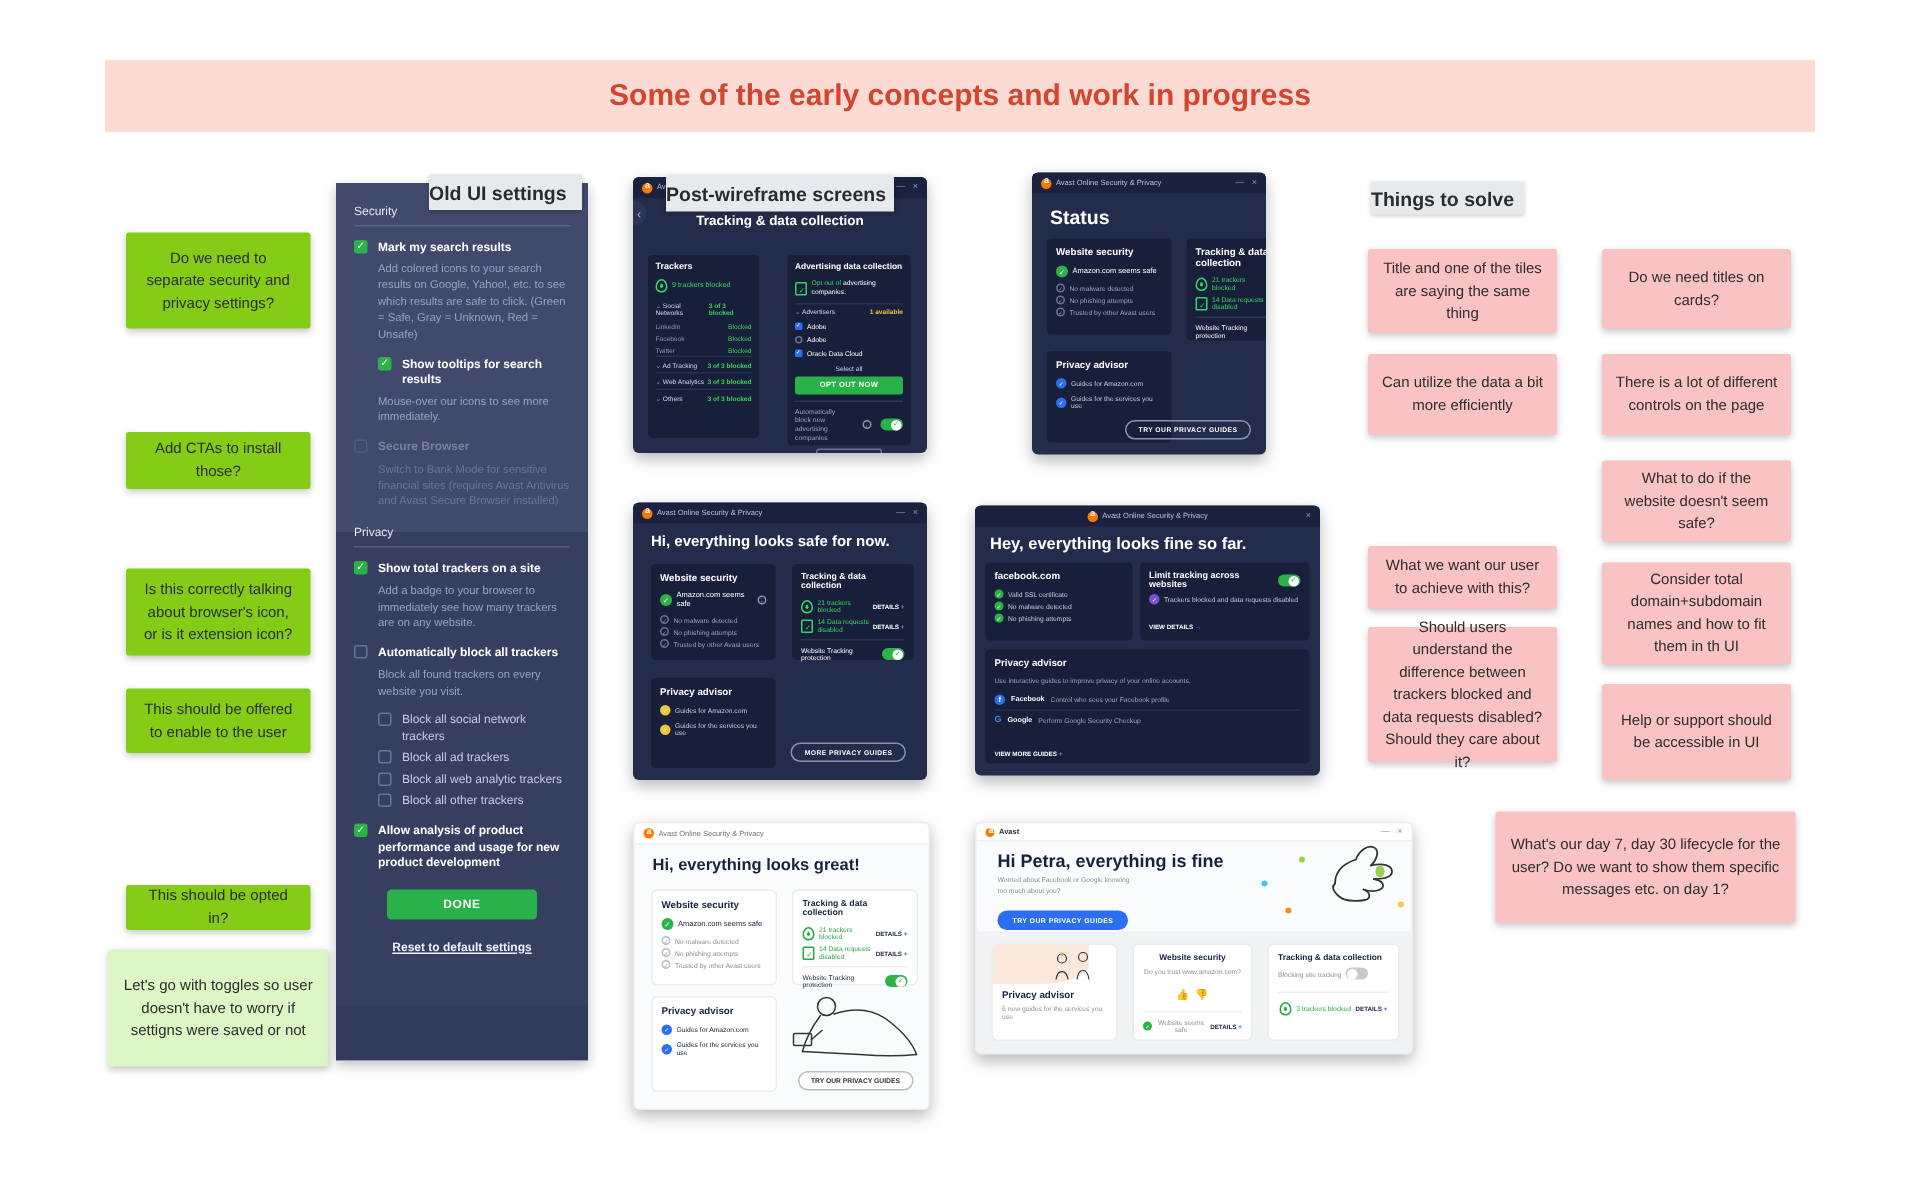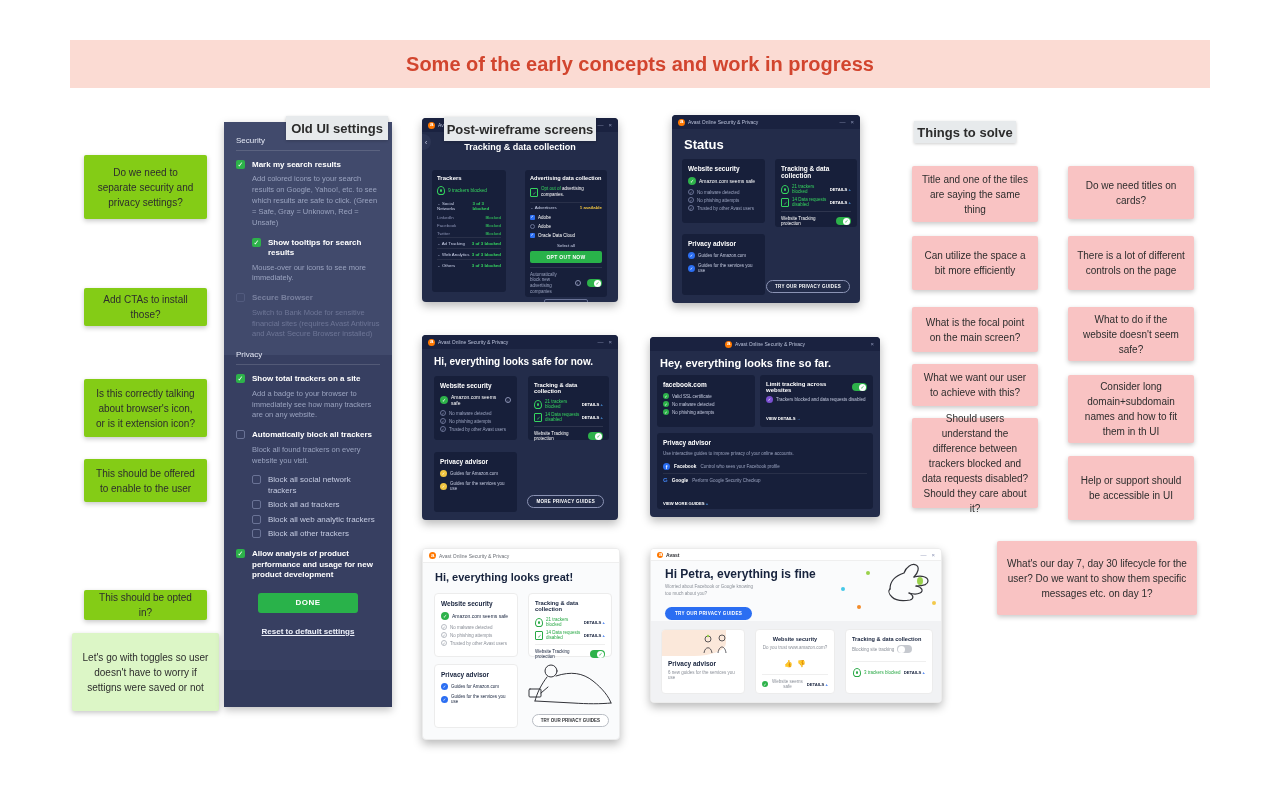--- a/index.html
+++ b/index.html
@@ -14,21 +14,21 @@
   
   .sticky { position:absolute; border-radius:2px; box-shadow:0 2px 5px rgba(0,0,0,.22);
     display:flex; align-items:center; justify-content:center; text-align:center;
     font-size:10px; line-height:1.5; padding:6px 9px; color:#2d2d2d; }
   .sticky.yellow { background:#84cc16; }
   .sticky.green  { background:#dcf6c6; }
   .sticky.pink   { background:#f9c3c3; }
 
   
   .chip { position:absolute; background:#e7eaec; color:#2b2b2b; font-weight:bold; font-size:13px;
-    display:flex; align-items:center; justify-content:center; box-shadow:0 1px 3px rgba(0,0,0,.2); z-index:9; }
+    display:flex; align-items:center; justify-content:flex-start; box-shadow:0 1px 3px rgba(0,0,0,.2); z-index:9; }
 
   
   .oldui { position:absolute; left:224px; top:122px; width:168px; height:585px; color:#fff;
     background:linear-gradient(to bottom,#414a6c 0,#414a6c 233px,#373f61 233px,#373f61 548px,#333b5c 548px,#333b5c 100%);
     box-shadow:0 3px 8px rgba(0,0,0,.25); padding:14px 12px 0 12px; font-size:8px; }
   .oldui .sec-h { font-size:8px; color:#e3e7f4; padding-bottom:5px; border-bottom:1px solid rgba(255,255,255,.14); margin-bottom:9px; }
   .cb-row { display:flex; gap:7px; margin-bottom:4px; }
   .cbx { width:9px; height:9px; border-radius:2px; flex:none; margin-top:0px; }
   .cbx.on { background:#2db24a; display:flex; align-items:center; justify-content:center; color:#fff; font-size:7px; line-height:1; }
   .cbx.on::before { content:"✓"; }
@@ -297,21 +297,21 @@
       <div class="divider-d"></div>
       <div class="row-between">
         <span class="tiny" style="color:#9aa3bf;width:38px;line-height:1.3;">Automatically block new advertising companies</span>
         <span class="info-o"></span>
         <span class="toggle"></span>
       </div>
       <button class="btn-outline-d">HIDE DETAILS</button>
     </div>
   </div>
 
-  <div class="win dark" style="left:672px;top:115px;width:188px;height:188px;">
+  <div class="win dark" style="left:688px;top:115px;width:156px;height:188px;">
     <div class="tb dark">
       <span class="avast-dot"></span>
       <span>Avast Online Security &amp; Privacy</span>
       <span class="tb-controls">
           <span class="i-min"></span>
           <span class="i-close"></span>
         </span>
     </div>
     <div style="font-size:13px;font-weight:bold;margin:8px 0 0 12px;">Status</div>
     <div class="card-d" style="left:10px;top:44px;width:83px;height:64px;">
@@ -628,43 +628,40 @@
           <span class="details-l"><span>DETAILS</span> <span class="p">+</span></span>
         </div>
       </div>
     </div>
   </div>
 
   <div class="sticky pink" style="left:912px;top:166px;width:126px;height:56px;">
       <span>Title and one of the tiles are saying the same thing</span>
     </div>
   <div class="sticky pink" style="left:912px;top:236px;width:126px;height:54px;">
-      <span>Can utilize the space a bit more efficiently</span>
-    </div>
-  <div class="sticky pink" style="left:912px;top:307px;width:126px;height:45px;">
-      <span>What is the focal point on the main screen?</span>
+      <span>Can utilize the data a bit more efficiently</span>
     </div>
   <div class="sticky pink" style="left:912px;top:364px;width:126px;height:42px;">
       <span>What we want our user to achieve with this?</span>
     </div>
   <div class="sticky pink" style="left:912px;top:418px;width:126px;height:90px;">
       <span>Should users understand the difference between trackers blocked and data requests disabled? Should they care about it?</span>
     </div>
 
   <div class="sticky pink" style="left:1068px;top:166px;width:126px;height:53px;">
       <span>Do we need titles on cards?</span>
     </div>
   <div class="sticky pink" style="left:1068px;top:236px;width:126px;height:54px;">
       <span>There is a lot of different controls on the page</span>
     </div>
   <div class="sticky pink" style="left:1068px;top:307px;width:126px;height:54px;">
       <span>What to do if the website doesn't seem safe?</span>
     </div>
   <div class="sticky pink" style="left:1068px;top:375px;width:126px;height:68px;">
-      <span>Consider long domain+subdomain names and how to fit them in th UI</span>
+      <span>Consider total domain+subdomain names and how to fit them in th UI</span>
     </div>
   <div class="sticky pink" style="left:1068px;top:456px;width:126px;height:64px;">
       <span>Help or support should be accessible in UI</span>
     </div>
 
   <div class="sticky pink" style="left:997px;top:541px;width:200px;height:74px;">
       <span>What's our day 7, day 30 lifecycle for the user? Do we want to show them specific messages etc. on day 1?</span>
     </div>
 
 </div>

